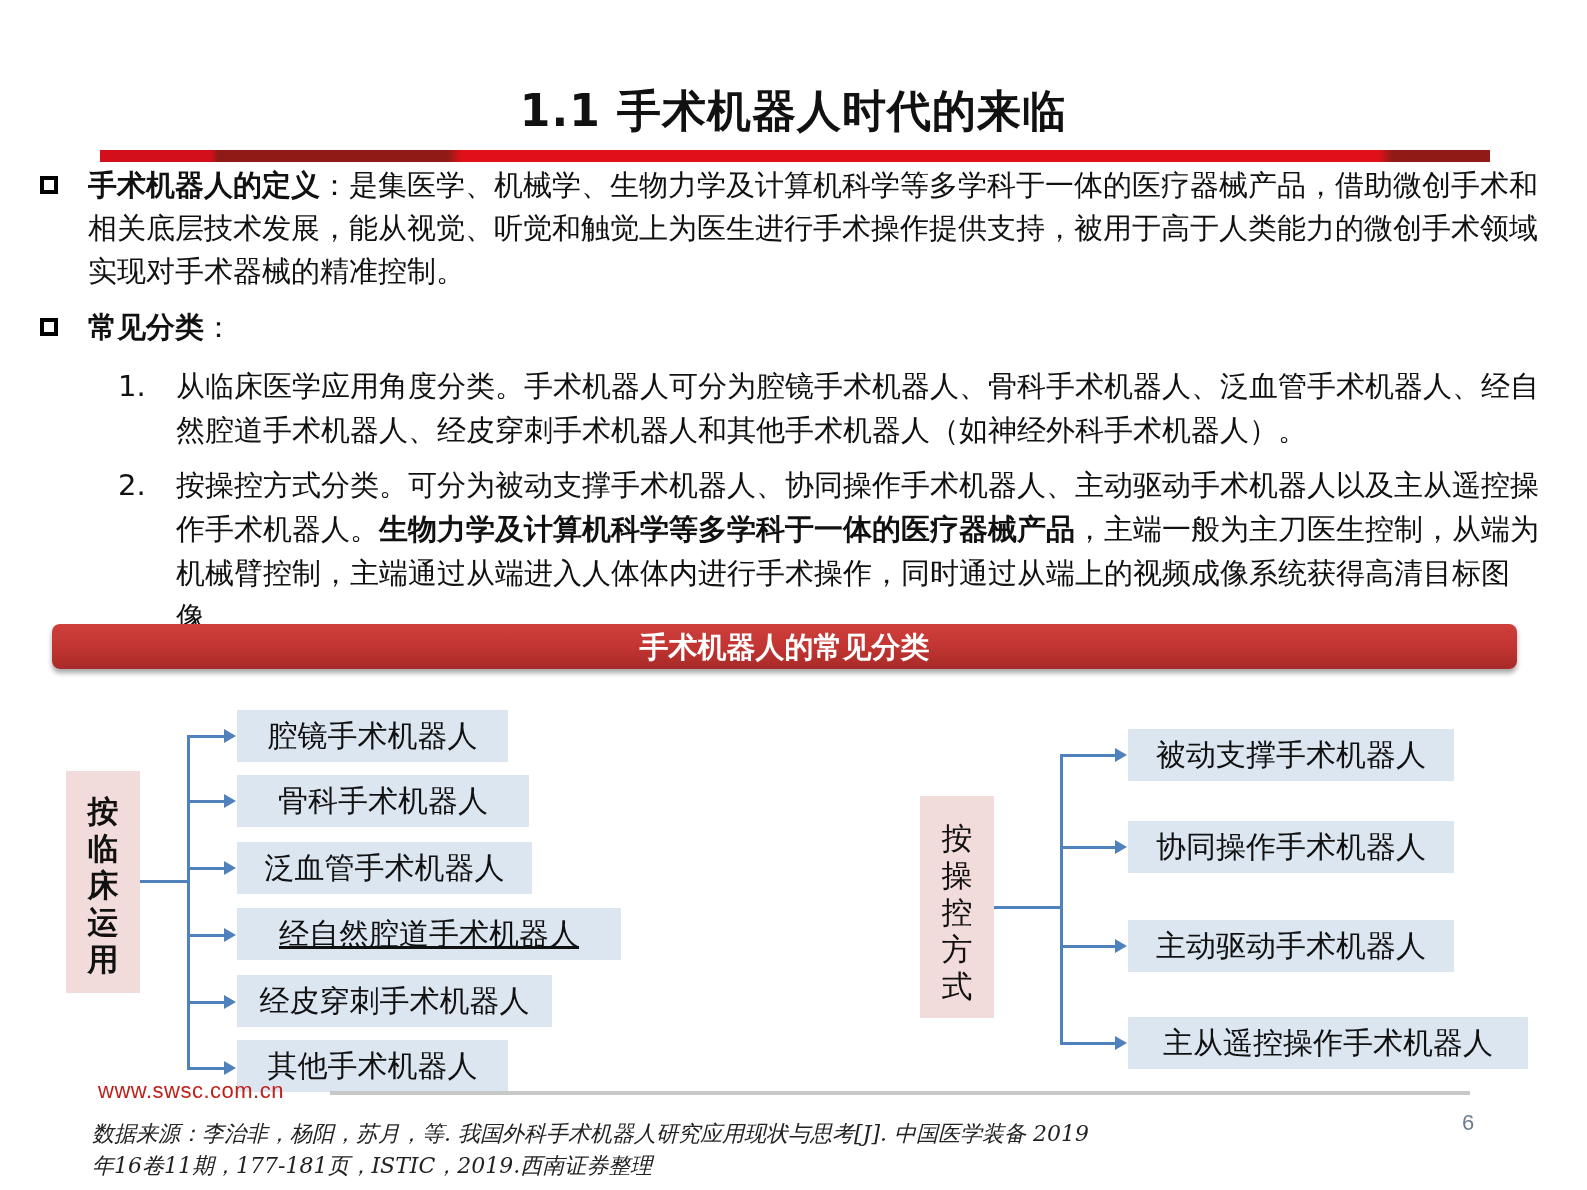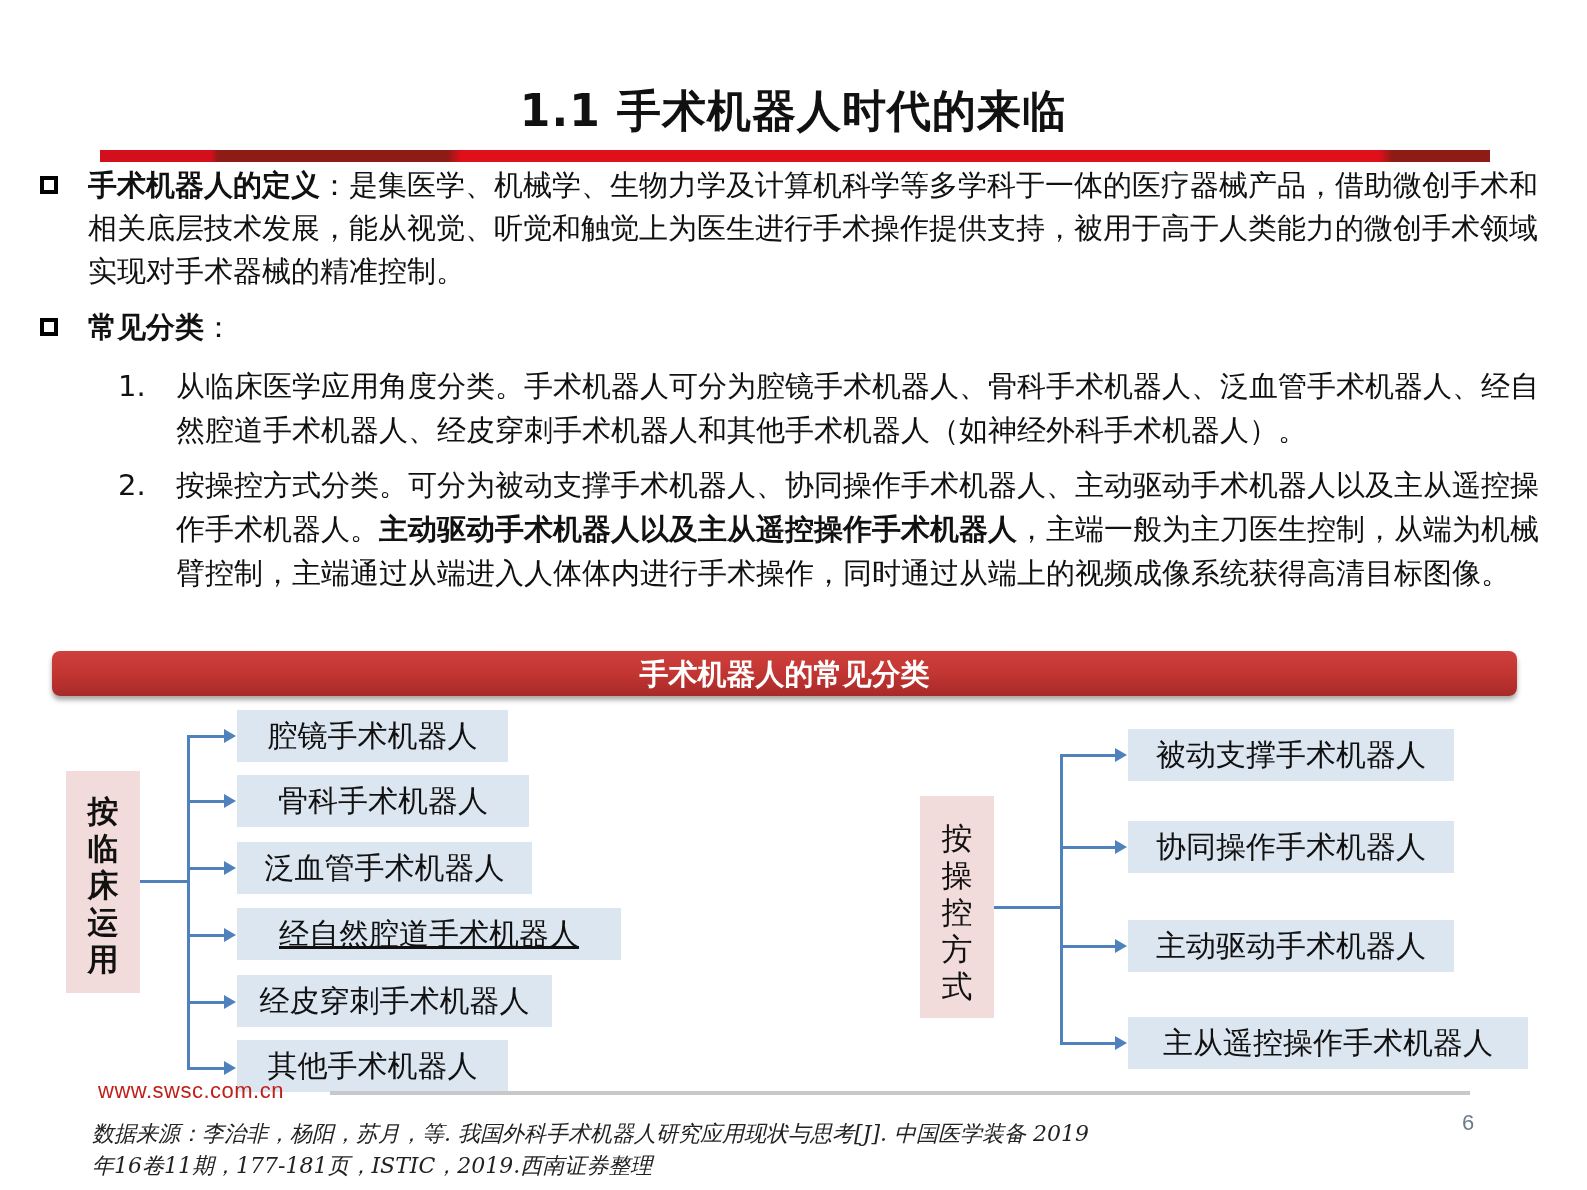--- a/index.html
+++ b/index.html
@@ -20,21 +20,21 @@
     position: absolute; left: 0; top: 12px; width: 18px; height: 18px;
     border: 4px solid #000; box-sizing: border-box; background: #fff;
   }
   .bullet-text { position: absolute; left: 48px; width: 1450px; }
   .bold { font-weight: bold; }
   .num-row { position: absolute; left: 118px; font-size: 29px; line-height: 44px; }
   .num { position: absolute; left: 0; top: 0; width: 40px; }
   .num-text { position: absolute; left: 58px; width: 1370px; }
 
   .banner {
-    position: absolute; left: 52px; top: 651px; width: 1465px; height: 45px;
+    position: absolute; left: 52px; top: 624px; width: 1465px; height: 45px;
     border-radius: 8px;
     background: linear-gradient(180deg, #cf403c 0%, #c23532 50%, #a72a28 100%);
     box-shadow: 0 4px 5px rgba(0,0,0,0.35);
     color: #fff; font-size: 29px; font-weight: bold; text-align: center; line-height: 46px;
   }
   .cat-box {
     position: absolute; background: #f2dcdb; color: #111;
     font-size: 31px; text-align: center; line-height: 37px;
   }
   .leaf {
@@ -86,21 +86,21 @@
 </div>
 
 <div class="num-row" style="top:364px;">
   <span class="num">1.</span>
   <div class="num-text">从临床医学应用角度分类。手术机器人可分为腔镜手术机器人、骨科手术机器人、泛血管手术机器人、经自然腔道手术机器人、经皮穿刺手术机器人和其他手术机器人（如神经外科手术机器人）。</div>
 </div>
 
 <div class="num-row" style="top:463px;">
   <span class="num">2.</span>
   <div class="num-text">
-    <span>按操控方式分类。可分为被动支撑手术机器人、协同操作手术机器人、主动驱动手术机器人以及主从遥控操作手术机器人。</span><span class="bold">主动驱动手术机器人以及主从遥控操作手术机器人</span><span>，主端一般为主刀医生控制，从端为机械臂控制，主端通过从端进入人体体内进行手术操作，同时通过从端上的视频成像系统获得高清目标图像。</span>
+    <span>按操控方式分类。可分为被动支撑手术机器人、协同操作手术机器人、主动驱动手术机器人以及主从遥控操作手术机器人。</span><span class="bold">生物力学及计算机科学等多学科于一体的医疗器械产品</span><span>，主端一般为主刀医生控制，从端为机械臂控制，主端通过从端进入人体体内进行手术操作，同时通过从端上的视频成像系统获得高清目标图像。</span>
   </div>
 </div>
 
 <div class="banner">手术机器人的常见分类</div>
 
 <div class="cat-box" style="left:66px; top:771px; width:74px; height:222px; padding-top:22px; box-sizing:border-box;">
   <div style="width:36px; margin:0 auto; word-break:break-all;font-weight:bold;">按临床运用</div>
 </div>
 <div class="line-h" style="left:140px; top:880px; width:48px;"></div>
 <div class="line-v" style="left:187px; top:735px; width:3px; height:333px;"></div>

